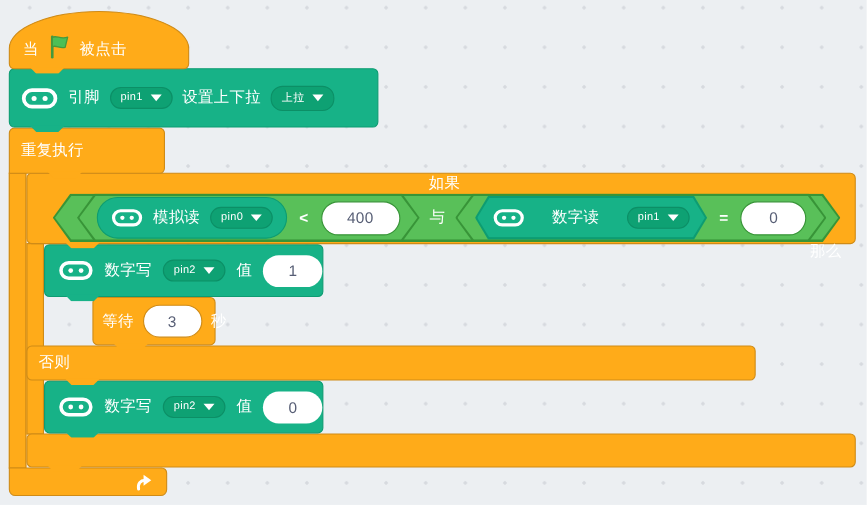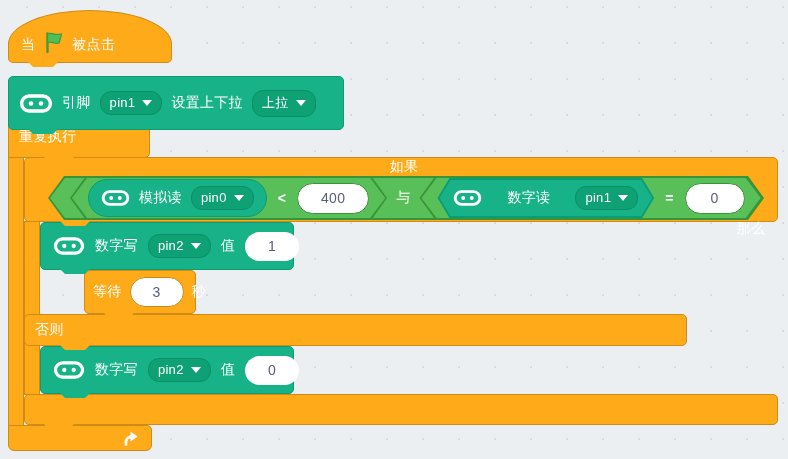--- a/index.html
+++ b/index.html
@@ -19,21 +19,21 @@
   .tab{position:absolute;bottom:-5px;height:6px;width:32px;
        clip-path:polygon(0 0,100% 0,calc(100% - 6px) 100%,6px 100%);}
   .tab.o{background:#FFAB19;} .tab.t{background:#17B287;}
   .tab.p18{left:18px;} .tab.p34{left:34px;}
   
   .hat{border-radius:82px 82px 5px 5px / 34px 34px 5px 5px;
        align-items:flex-end;padding:0 10px 8px 12px;gap:8px;}
   
   .dd{display:inline-flex;align-items:center;gap:7px;background:#0EA173;
       border:1px solid #0C8F66;border-radius:11px;padding:3px 9px 4px 9px;
-      color:#fff;font-size:13px;cursor:pointer;}
+      color:#fff;font-size:10px;cursor:pointer;}
   .caret{width:0;height:0;border-left:5px solid transparent;
          border-right:5px solid transparent;border-top:6px solid #fff;}
   
   .oval{display:inline-flex;align-items:center;justify-content:center;
         background:#fff;border-radius:999px;min-width:38px;height:29px;
         padding:0 8px;color:#575E75;font-size:14px;font-weight:500;}
   .oval.ob{border:1px solid #CF8B17;} .oval.gb{border:1px solid #389438;}
   
   .hexa{position:relative;display:flex;align-items:center;}
   .hexa::before{content:"";position:absolute;inset:0;background:var(--hb);
@@ -63,21 +63,21 @@
     <span>
       <svg width="21" height="23" viewBox="0 0 21 23">
         <path d="M4.5 2.5 v18.5" stroke="#45993D" stroke-width="2.4" stroke-linecap="round"></path>
         <path d="M4.5 3 C8.5 .8 11.5 5 18.5 2.8 L16.2 12 C11 13.6 8.8 9.8 4.5 11.4 Z" fill="#4CBF56" stroke="#45993D" stroke-width="1.2" stroke-linejoin="round"></path>
       </svg>
     </span>
     <span class="lbl">被点击</span>
     <span class="tab o p18"></span>
   </div>
 
-  <div class="blk teal rounded" style="left:8px;top:76px;width:336px;height:54px;z-index:11;padding:0 10px;gap:9px;">
+  <div class="blk teal rounded" style="left:8px;top:62px;width:336px;height:54px;z-index:11;padding:0 10px;gap:9px;">
     <span>
       <svg width="34" height="23" viewBox="0 0 34 23">
         <rect x="2.6" y="4" width="28.8" height="15" rx="7.5" fill="none" stroke="#fff" stroke-width="3.4"></rect>
         <circle cx="12" cy="11.5" r="2.3" fill="#fff"></circle>
           <circle cx="22" cy="11.5" r="2.3" fill="#fff"></circle>
       </svg>
     </span>
     <span class="lbl">引脚</span>
     <span class="dd">
       <span>pin1</span>

